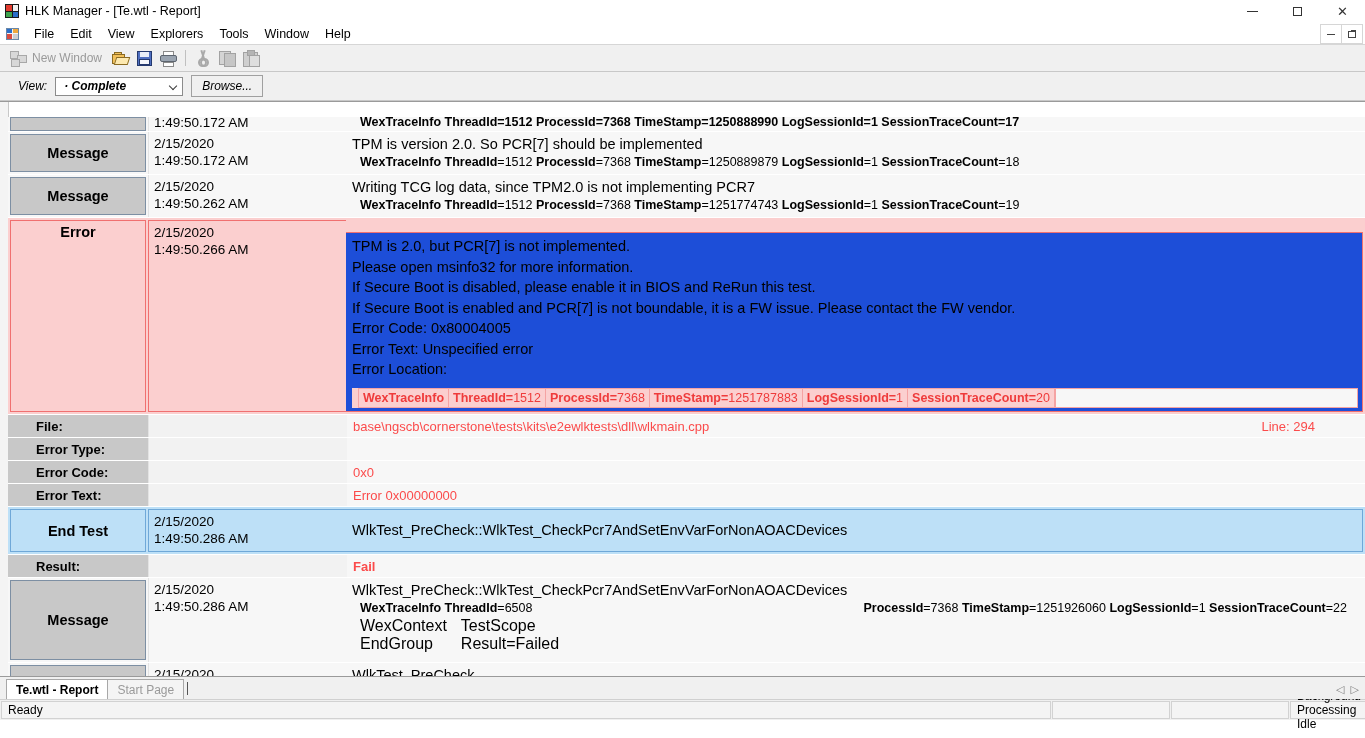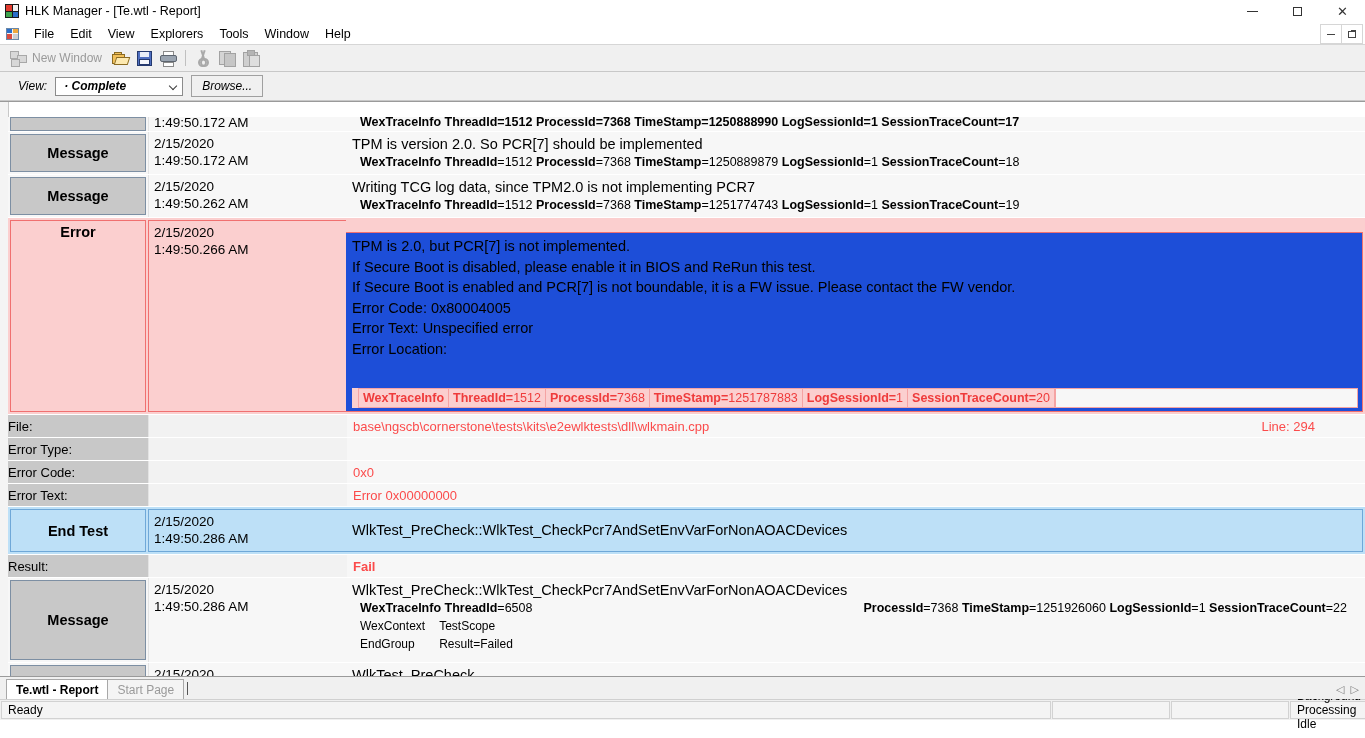--- a/index.html
+++ b/index.html
@@ -174,22 +174,22 @@
     padding:1px 4px;font-size:12.5px;line-height:16px;color:#ef3b3b;font-weight:bold;
     border:1px solid #f5a3a3;border-right:none;white-space:nowrap;background:#fbcfcf;
   }
   .err-trace .cell span{font-weight:normal;}
   .err-trace .cell:first-child{margin-left:6px;}
   .err-trace .spacer{flex:1;border:1px solid #f5a3a3;background:#f7f7f7;}
 
   
   .row-detail{display:flex;background:#f7f7f7;border-bottom:1px solid #ffffff;height:22px;align-items:stretch;}
   .d-label{
-    width:140px;flex:0 0 140px;background:#c8c8c8;font-weight:normal;font-size:13px;
-    display:flex;align-items:center;padding-left:0;box-sizing:border-box;color:#000;text-align:right;
+    width:140px;flex:0 0 140px;background:#c8c8c8;font-weight:bold;font-size:13px;
+    display:flex;align-items:center;padding-left:28px;box-sizing:border-box;color:#000;text-align:right;
   }
   .d-mid{width:198px;flex:0 0 198px;background:#f2f2f2;border-left:1px solid #e3e3e3;}
   .d-val{
     flex:1;background:#f7f7f7;display:flex;align-items:center;
     padding-left:6px;font-size:13px;color:#fb4b4b;justify-content:space-between;padding-right:50px;
   }
   .d-val .line-no{color:#fb4b4b;font-size:13px;}
 
   
   .row-endtest{background:#bde0f7;}
@@ -200,21 +200,21 @@
 
   
   .row-clip-top{height:14px;overflow:hidden;}
   .row-clip-top .c-type{padding:0 2px;}
   .row-clip-top .type-box{align-items:flex-end;}
   .row-clip-bottom{height:16px;overflow:hidden;}
 
   .kv-grid{display:table;}
   .kv-row{display:table-row;}
   .kv-row > span{display:table-cell;padding-right:14px;white-space:nowrap;
-                 font-size:12px;line-height:18px;}
+                 font-size:16px;line-height:18px;}
   .kv-k{font-weight:bold;}
   .kv-v{font-weight:normal;}
 
   
   .tabstrip{
     height:22px;background:#f0f0f0;border-top:1px solid #9a9a9a;
     display:flex;align-items:flex-end;position:relative;padding-left:6px;
   }
   .tab{
     height:19px;padding:0 9px;display:flex;align-items:center;font-size:12px;
@@ -402,20 +402,21 @@
       <div class="c-type">
         <div class="type-box">Error</div>
       </div>
       <div class="c-time">
         <div>2/15/2020</div>
         <div>1:49:50.266 AM</div>
       </div>
       <div class="c-body">
         <div class="err-lines">
           <div class="err-line">TPM is 2.0, but PCR[7] is not implemented.</div>
+          <div class="err-line">Please open msinfo32 for more information.</div>
           <div class="err-line">If Secure Boot is disabled, please enable it in BIOS and ReRun this test.</div>
           <div class="err-line">If Secure Boot is enabled and PCR[7] is not boundable, it is a FW issue. Please contact the FW vendor.</div>
           <div class="err-line">Error Code: 0x80004005</div>
           <div class="err-line">Error Text: Unspecified error</div>
           <div class="err-line">Error Location:</div>
         </div>
         <div class="err-trace">
           <div class="cell">WexTraceInfo</div>
           <div class="cell">ThreadId=<span>1512</span></div>
           <div class="cell">ProcessId=<span>7368</span></div>

